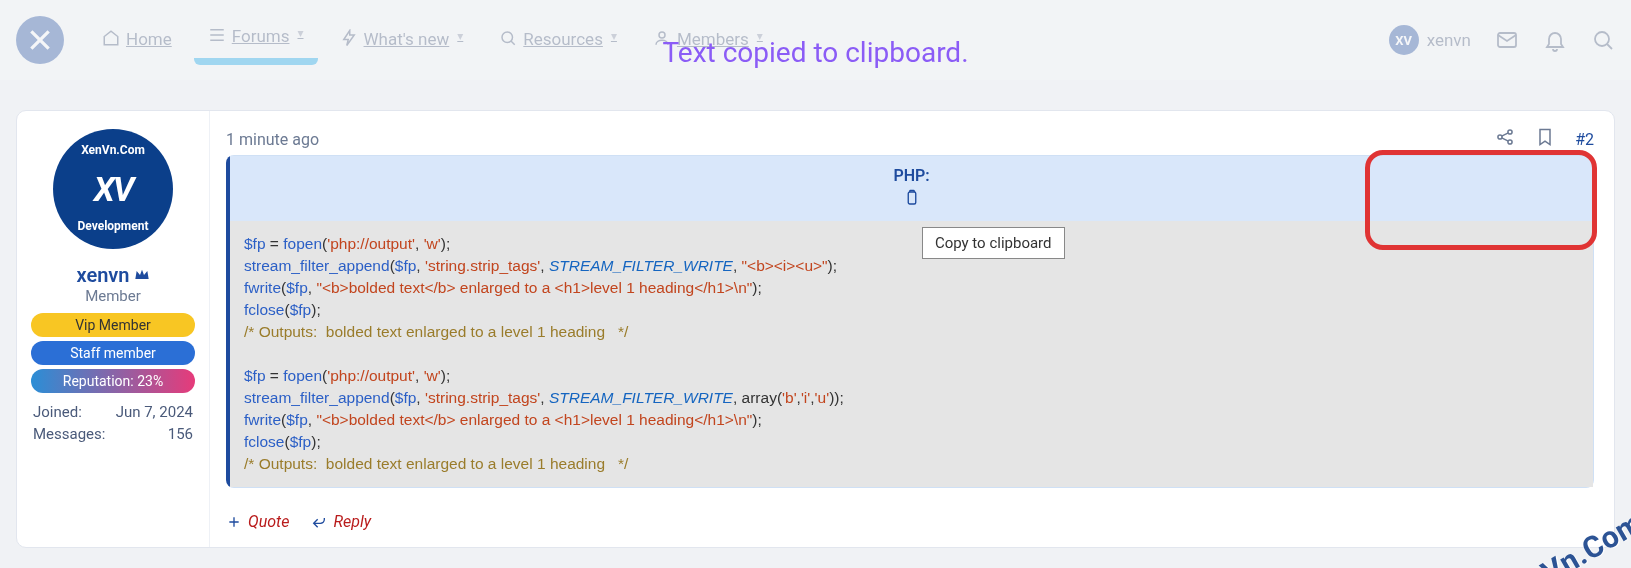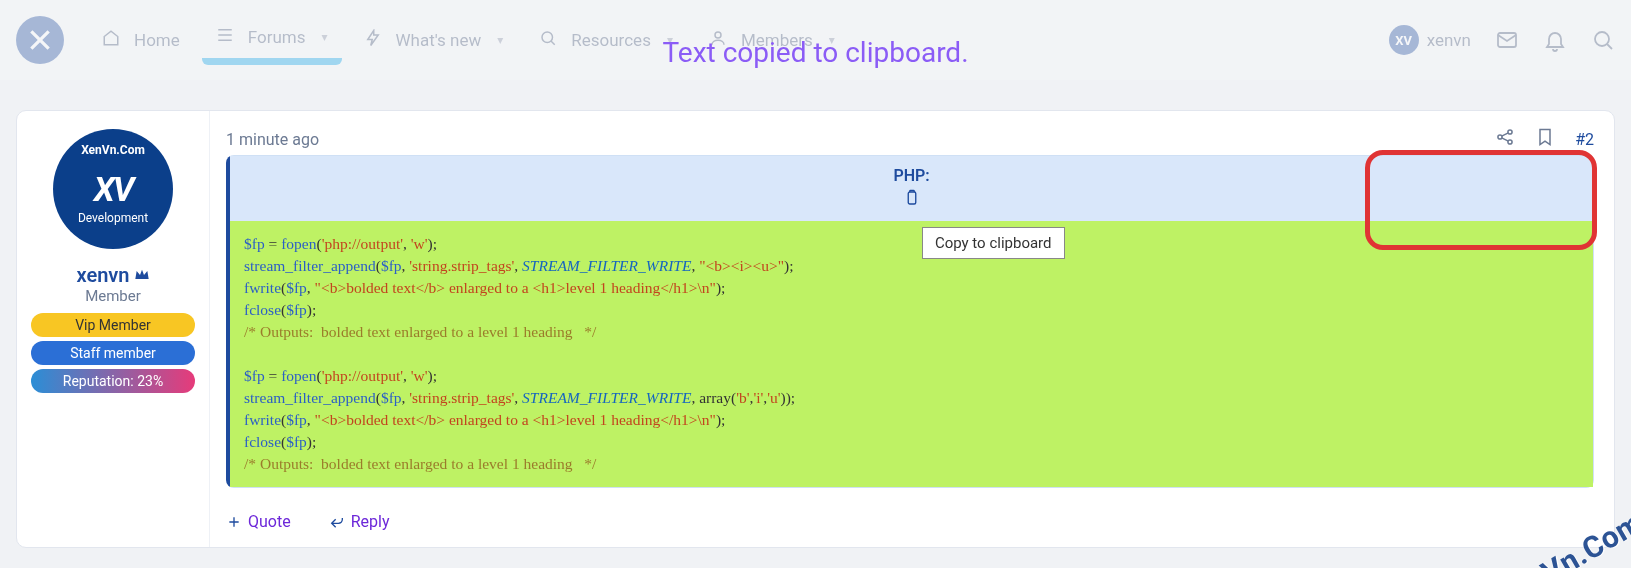--- a/index.html
+++ b/index.html
@@ -2,40 +2,40 @@
 <html><head>
 <meta charset="utf-8">
 <style>
 * { margin: 0; padding: 0; box-sizing: border-box; }
 body { font-family: -apple-system, BlinkMacSystemFont, "Segoe UI", Roboto, Helvetica, Arial, sans-serif; background: #f0f2f5; width: 1631px; height: 568px; overflow: hidden; position: relative; }
 
 
 .topnav { height: 80px; background: rgba(255,255,255,0.5); display: flex; align-items: center; padding: 0 16px; position: relative; opacity: 0.35; }
 .logo-circle { width: 48px; height: 48px; border-radius: 50%; background: #1e4b9e; display: flex; align-items: center; justify-content: center; color: #fff; font-weight: bold; font-size: 18px; margin-right: 24px; }
 .nav-items { display: flex; gap: 8px; align-items: center; }
-.nav-item { display: flex; align-items: center; gap: 14px; padding: 10px 14px; color: #4a5a7a; font-size: 17px; border-radius: 6px; cursor: pointer; }
+.nav-item { display: flex; gap: 6px; padding: 10px 14px; color: #4a5a7a; font-size: 17px; border-radius: 6px; cursor: pointer; text-decoration: underline; }
 .nav-item.active { border-bottom: 7px solid #0ea5e9; }
 .nav-chevron { color: #8a94a8; font-size: 12px; margin-left: 2px; }
 .nav-right { margin-left: auto; display: flex; align-items: center; gap: 24px; color: #4a5a7a; }
 .nav-user { display: flex; align-items: center; gap: 8px; font-size: 17px; }
 .nav-user-avatar { width: 30px; height: 30px; border-radius: 50%; background: #1e4b9e; display: flex; align-items: center; justify-content: center; color: #fff; font-size: 13px; font-weight: bold; }
 .nav-icon { width: 24px; height: 24px; display: flex; align-items: center; justify-content: center; cursor: pointer; }
 .nav-icon svg { width: 24px; height: 24px; stroke: #4a5a7a; fill: none; stroke-width: 1.8; }
 
 
 .toast { position: absolute; left: 50%; top: 36px; transform: translateX(-50%); font-size: 28px; color: #8b5cf6; z-index: 5; }
 
 
 .post-wrap { margin: 30px 16px 0 16px; background: #fff; border-radius: 10px; display: flex; border: 1px solid #e2e6ee; }
 
 
 .user-col { width: 192px; padding: 18px 8px; text-align: center; }
 .avatar { width: 120px; height: 120px; border-radius: 50%; background: #0b3f8a; margin: 0 auto 14px; position: relative; display: flex; align-items: center; justify-content: center; }
 .avatar-text-top { position:absolute; top:14px; font-size:12px; color:#fff; font-weight:bold; }
-.avatar-text-bottom { position:absolute; bottom:24px; font-size:12px; color:#fff; font-weight:normal; }
+.avatar-text-bottom { position:absolute; bottom:16px; font-size:12px; color:#fff; font-weight:bold; }
 .avatar-xv { font-size:34px; font-weight:bold; color:#fff; font-style:italic; letter-spacing:-2px; }
 .username { color: #1e4b9e; font-size: 20px; font-weight: 600; display: inline-flex; align-items: center; gap: 4px; }
 .crown { color: #1e4b9e; }
 .user-title { color: #6c7a93; font-size: 15px; margin-top: 0; margin-bottom: 8px; }
 .badge { display: block; margin: 4px 6px; padding: 4px 0; border-radius: 12px; font-size: 14px; color: #fff; }
 .badge-staff { background: #2b6fd6; }
 .badge-vip { background: #f8c623; color: #333; }
 .badge-rep { background: linear-gradient(90deg, #2b8ed6 0%, #e63b7a 100%); }
 .user-stats { margin-top: 10px; padding: 0 8px; font-size: 15px; color: #4a5a7a; }
 .stat-row { display: flex; justify-content: space-between; margin-bottom: 4px; }
@@ -48,21 +48,21 @@
 .post-head-right svg { width: 20px; height: 20px; stroke: #6c7a93; fill: none; stroke-width: 1.8; }
 .post-num { color: #1e4b9e; font-size: 16px; }
 
 
 .code-block { border: 1px solid #cfe0f5; border-radius: 8px; border-left: 4px solid #1e4b9e; overflow: visible; position: relative; }
 .code-head { background: #d9e7fa; padding: 10px 14px; display: flex; justify-content: space-between; align-items: center; flex-direction: column; }
 .code-title { color: #1e4b9e; font-weight: 600; font-size: 16px; }
 .copy-btn-wrap { position: relative; }
 .copy-btn { width: 26px; height: 26px; display: flex; align-items: center; justify-content: center; cursor: pointer; }
 .copy-btn svg { width: 18px; height: 18px; stroke: #1e4b9e; fill: none; stroke-width: 1.8; }
-.code-body { padding: 12px 14px; font-family: Liberation Serif, serif; font-size: 15.5px; line-height: 1.42; white-space: pre; overflow-x: auto; background: #bef264; }
+.code-body { padding: 12px 14px; font-family: Liberation Sans, sans-serif; font-size: 15.5px; line-height: 1.42; white-space: pre; overflow-x: auto; background: #e5e5e5; }
 
 
 .t-var { color: #2b5fc6; }
 .t-assign { color: #333; }
 .t-func { color: #2b5fc6; }
 .t-punct { color: #333; }
 .t-str { color: #c2451e; }
 .t-const { color: #1565c0; font-style: italic; }
 .t-comment { color: #9a7c2b; }
 
@@ -70,21 +70,21 @@
 .red-box { position: absolute; border: 5px solid #e03434; border-radius: 18px; width: 232px; height: 100px; right: -4px; top: -6px; z-index: 3; pointer-events: none; }
 
 
 .tooltip { position: absolute; right: -140px; top: 42px; background: #fff; border: 1px solid #888; padding: 6px 12px; font-size: 15px; color: #333; white-space: nowrap; z-index: 4; }
 
 
 .post-foot { display: flex; align-items: center; justify-content: space-between; margin-top: 24px; }
 .foot-left { display: flex; align-items: center; gap: 22px; color: #1e4b9e; font-size: 16px; }
 .checkbox { width: 18px; height: 18px; border: 2px solid #4a5a7a; border-radius: 3px; }
 .foot-left span { cursor: pointer; }
-.foot-right { display: flex; align-items: center; gap: 38px; color: #6d28d9; font-size: 16px; }
+.foot-right { display: flex; align-items: center; gap: 22px; color: #b91c1c; font-size: 16px; font-style: italic; }
 .foot-right-item { display: flex; align-items: center; gap: 6px; cursor: pointer; }
 .foot-right-item svg { width: 16px; height: 16px; stroke: #1e4b9e; fill: none; stroke-width: 2; }
 
 
 .watermark { position: absolute; right: -20px; bottom: -10px; font-size: 30px; font-weight: bold; color: #17428a; transform: rotate(-30deg); opacity: 0.9; letter-spacing: 0.5px; text-shadow: 1px 1px 0 #fff; z-index: 10; pointer-events:none; }
 </style>
 </head>
 <body>
 
 <div class="topnav">
@@ -181,20 +181,30 @@
       <span class="crown">
         <svg width="16" height="14" viewBox="0 0 24 20" fill="#1e4b9e">
             <path d="M2 16 L4 4 L9 10 L12 2 L15 10 L20 4 L22 16 Z"></path>
           </svg>
       </span>
     </div>
     <div class="user-title">Member</div>
     <div class="badge badge-vip">Vip Member</div>
     <div class="badge badge-staff">Staff member</div>
     <div class="badge badge-rep">Reputation: 23%</div>
+    <div class="user-stats">
+      <div class="stat-row">
+        <span>Joined:</span>
+        <span>Jun 7, 2024</span>
+      </div>
+      <div class="stat-row">
+        <span>Messages:</span>
+        <span>156</span>
+      </div>
+    </div>
   </div>
 
   <div class="main-col">
     <div class="post-head">
       <div class="post-time">1 minute ago</div>
       <div class="post-head-right">
         <span>
           <svg viewBox="0 0 24 24">
               <circle cx="6" cy="12" r="2.5"></circle>
               <circle cx="18" cy="6" r="2.5"></circle>

